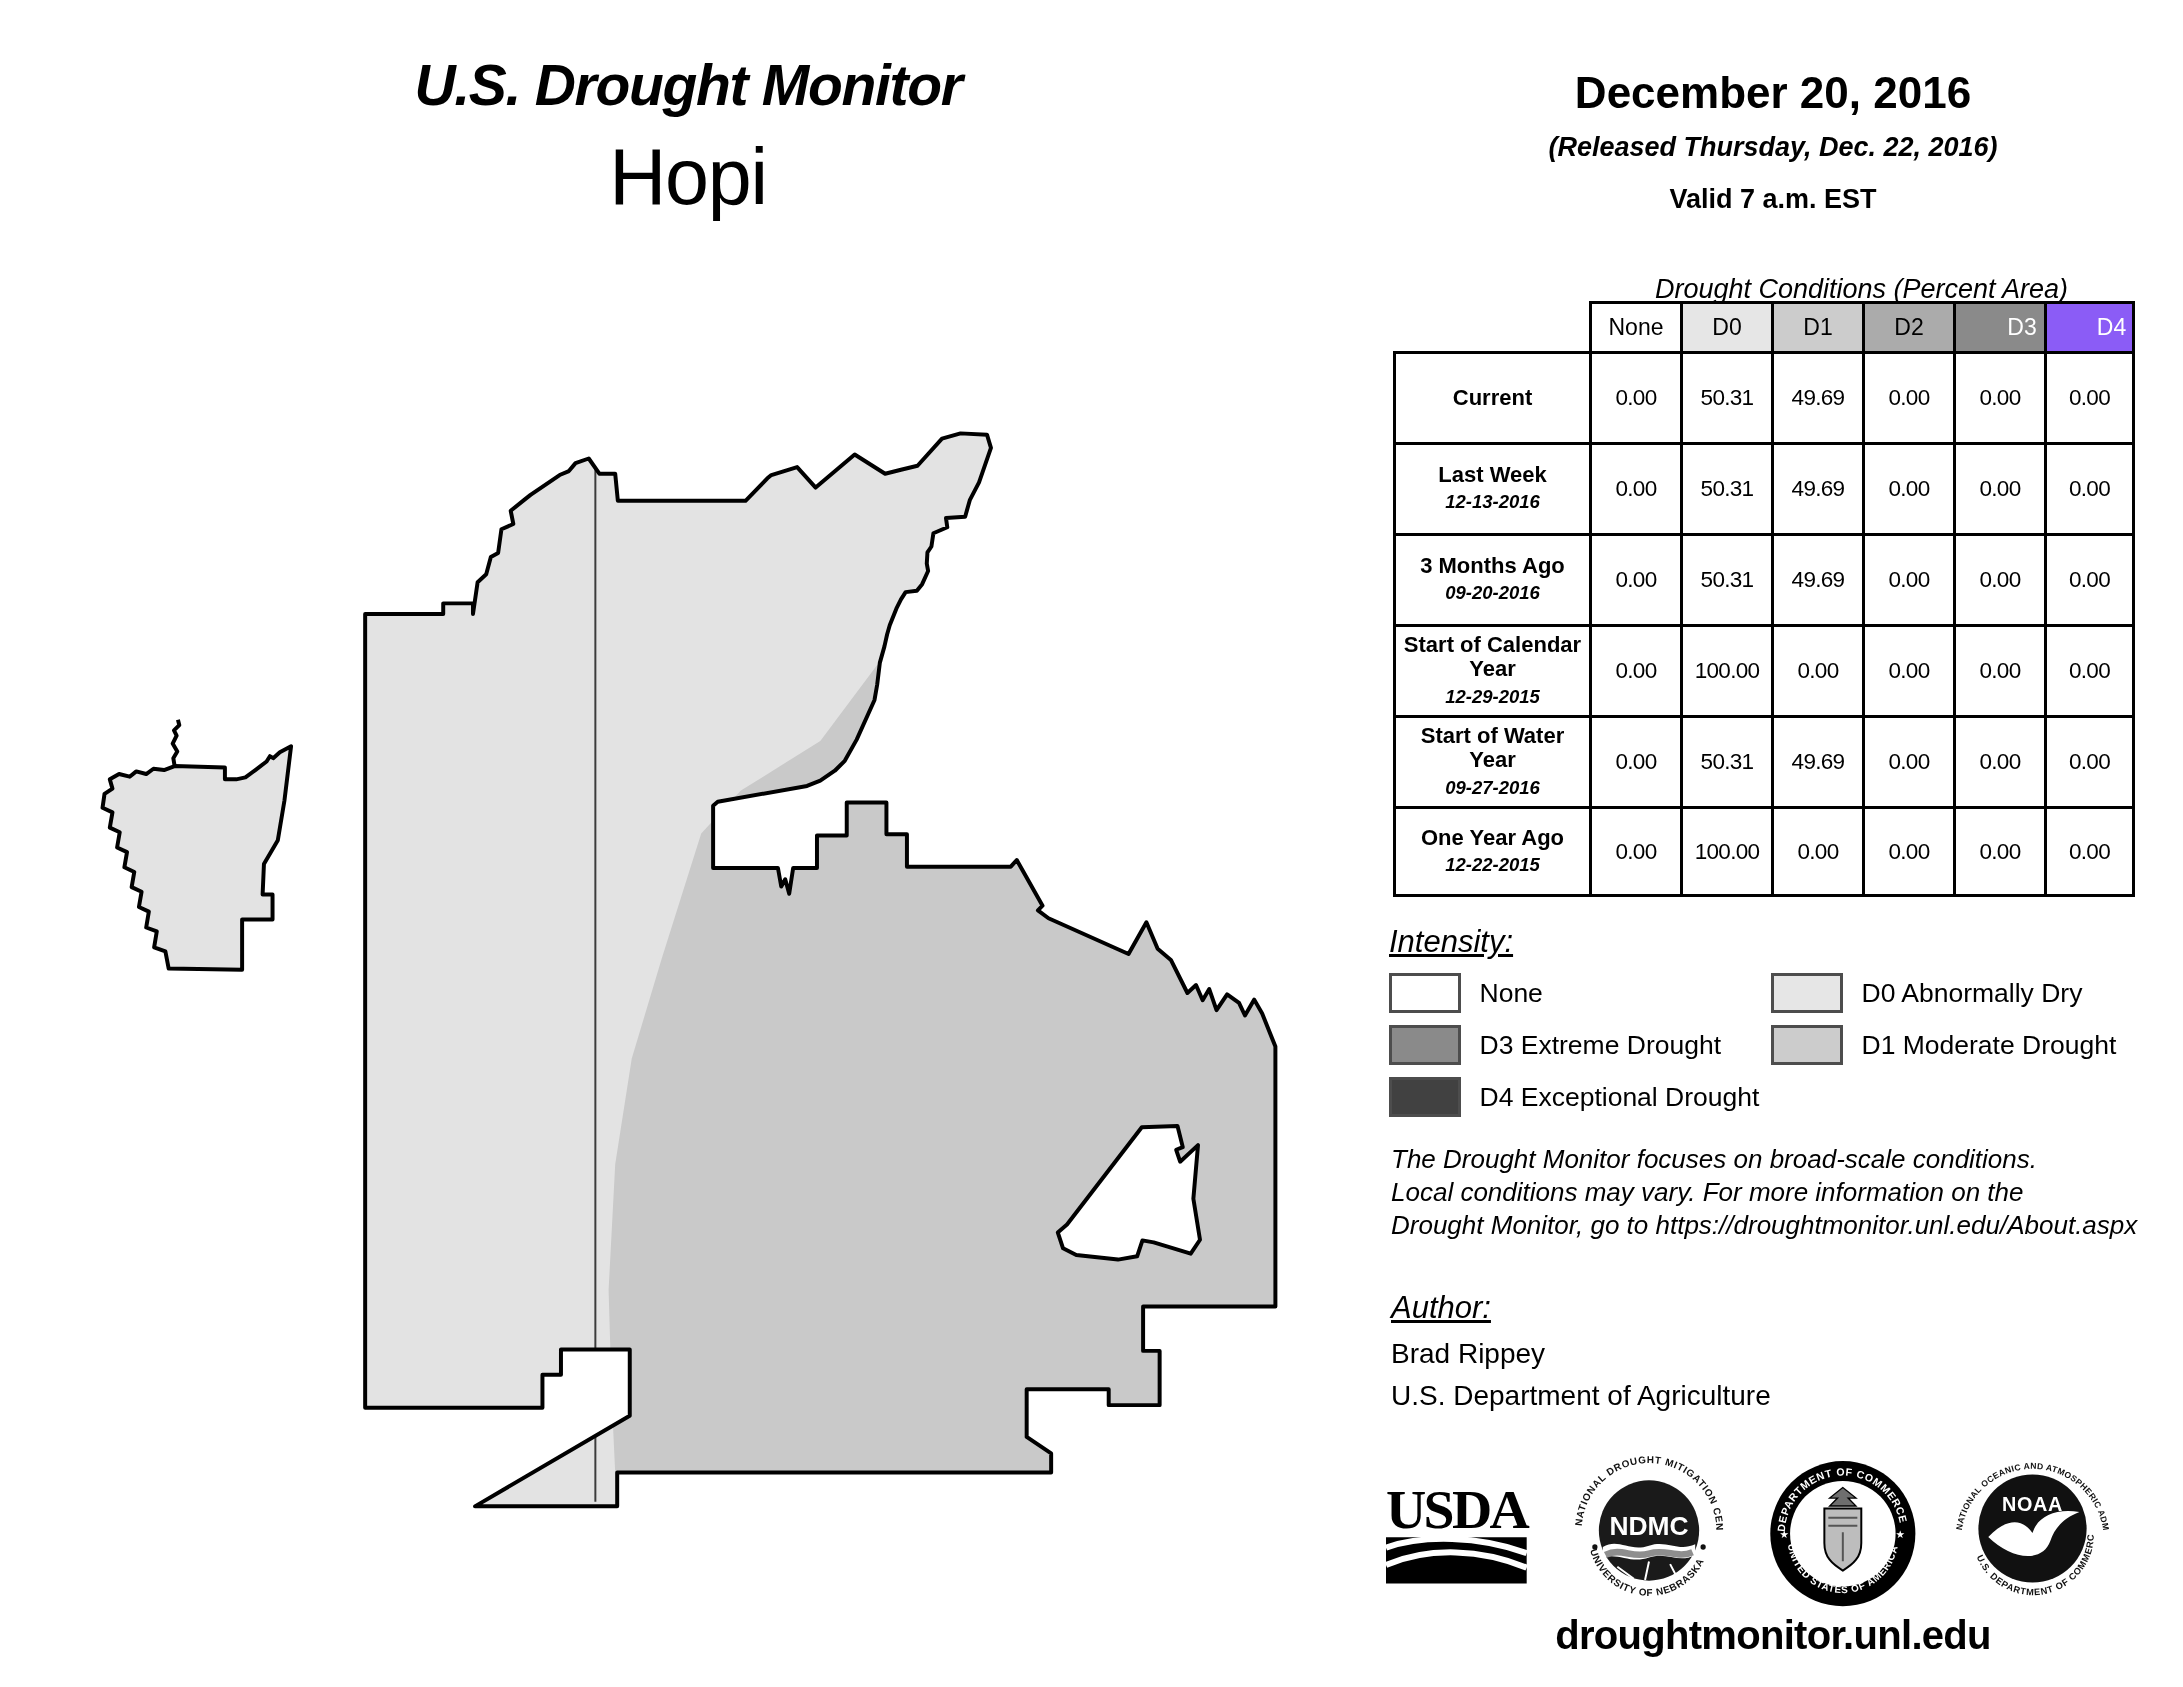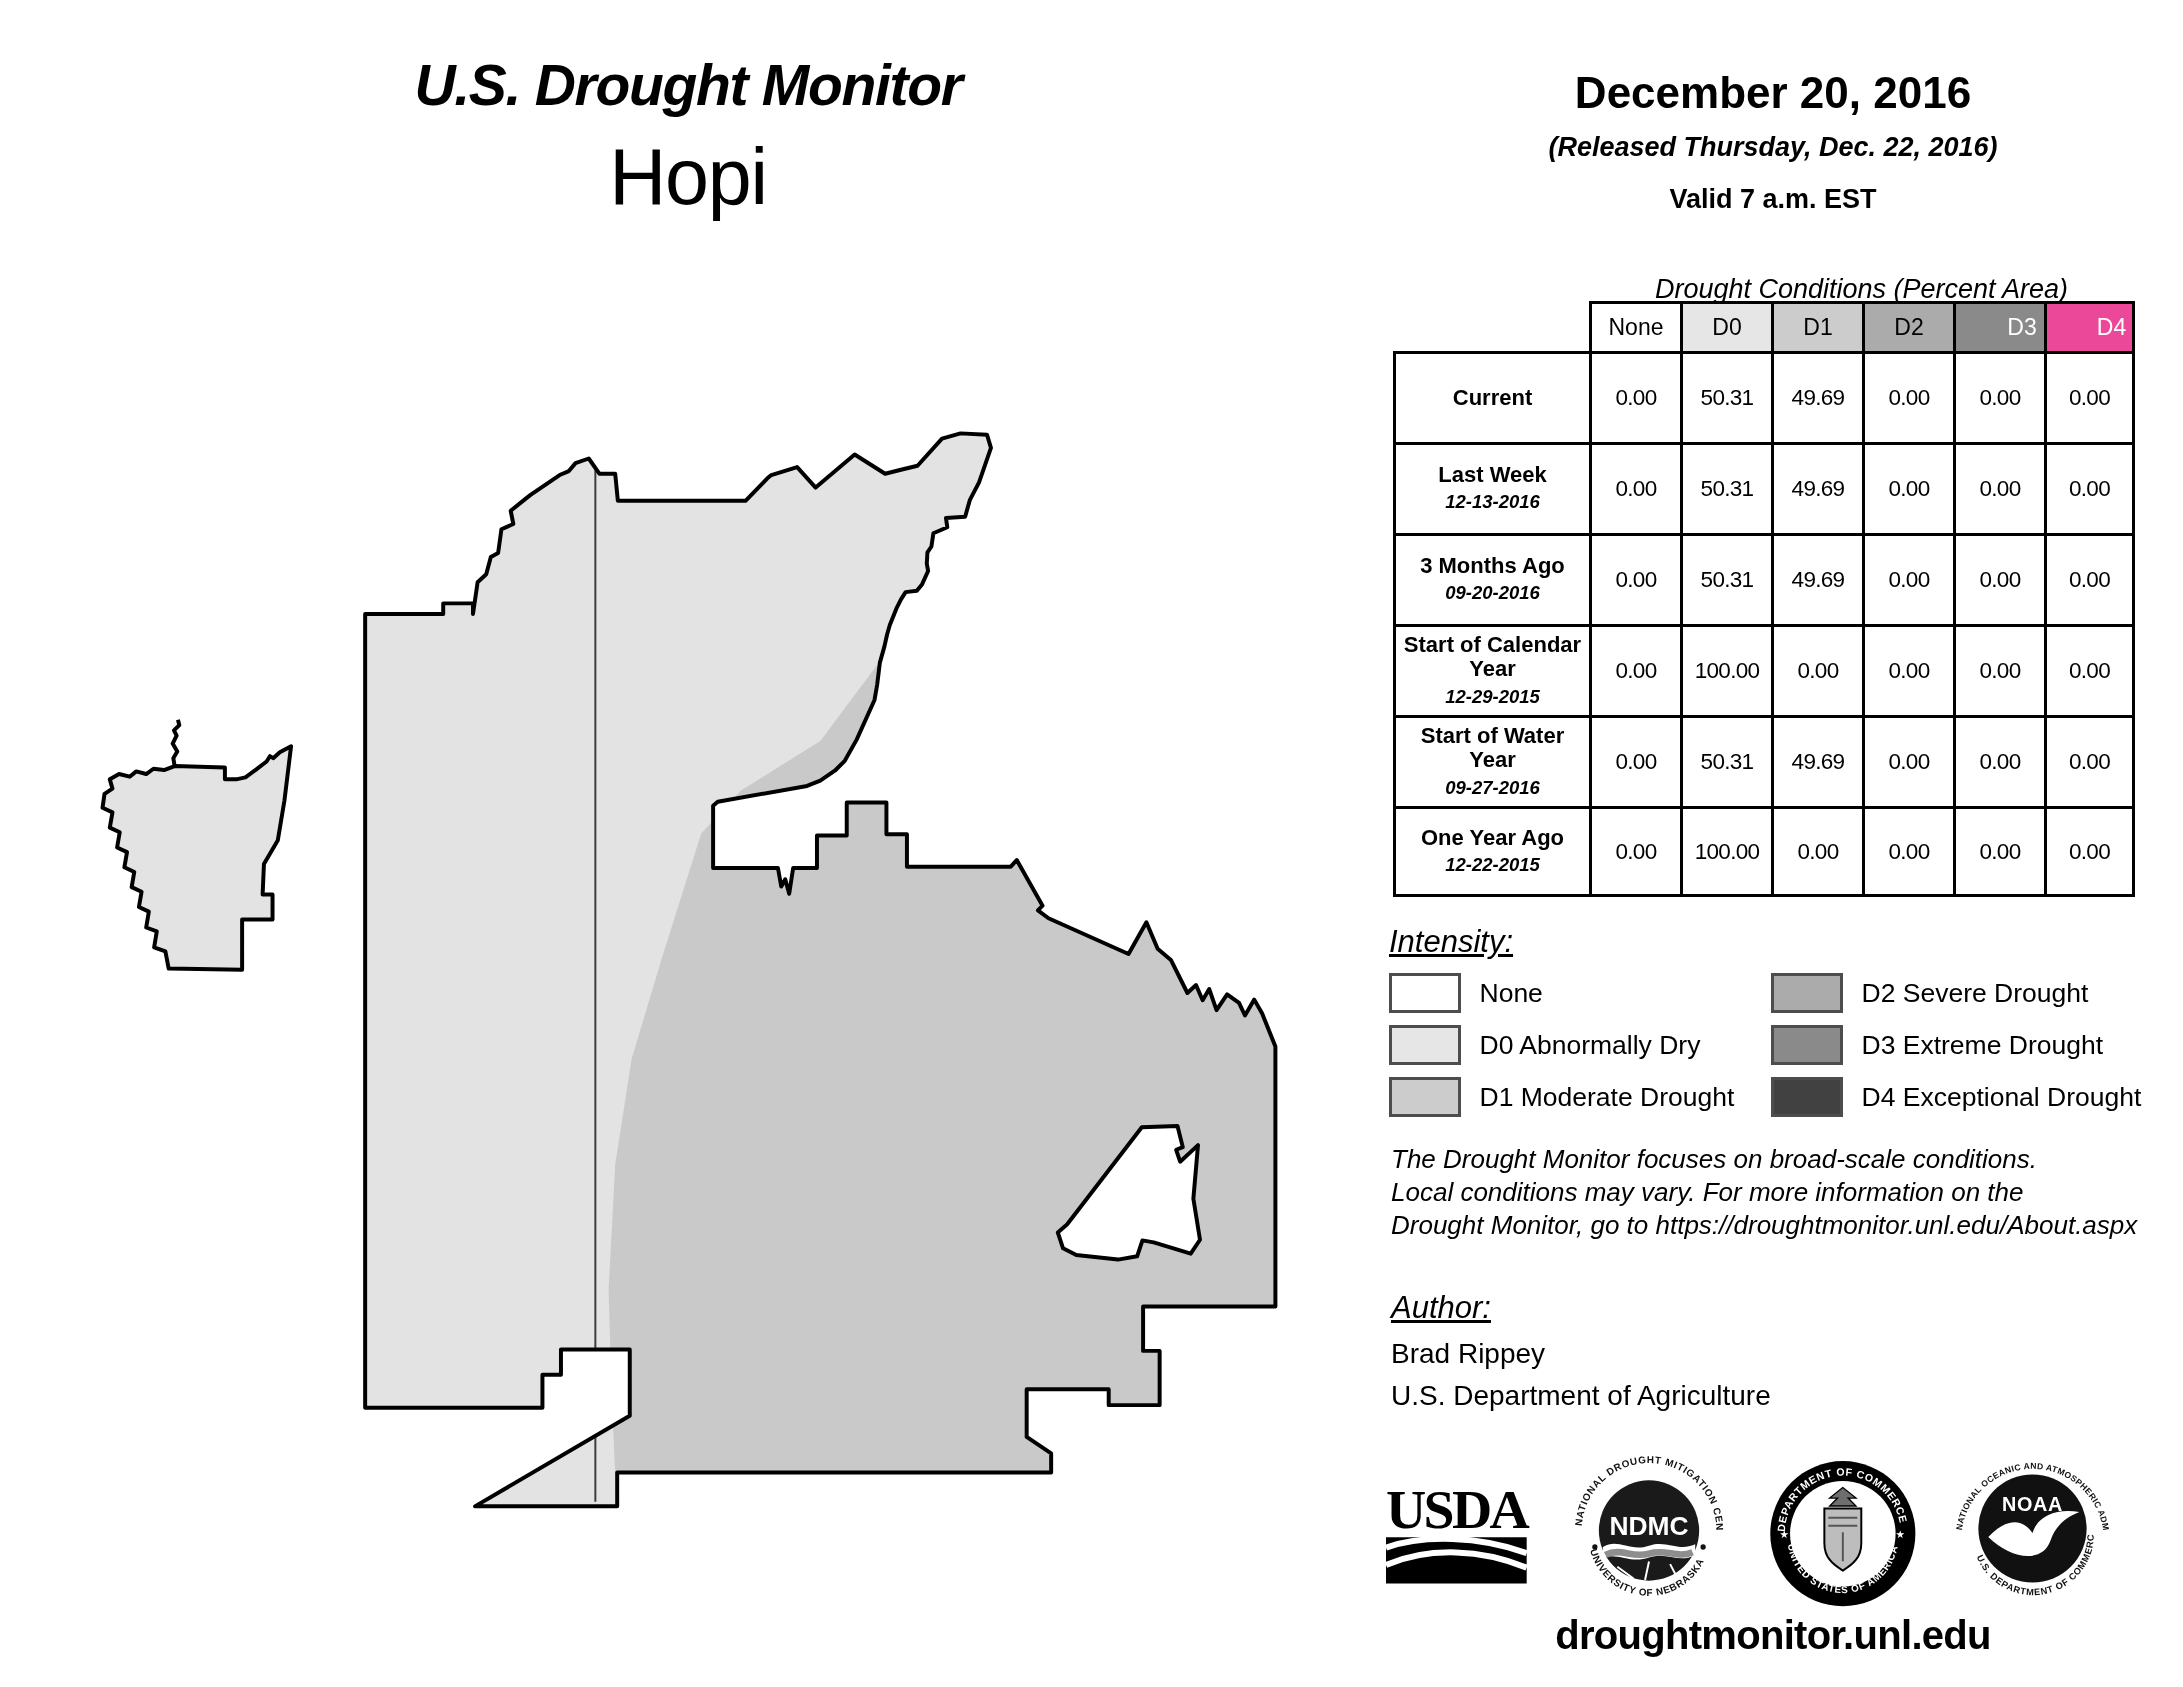--- a/index.html
+++ b/index.html
@@ -86,21 +86,21 @@
 <div class="abs center" id="tbl-caption">Drought Conditions (Percent Area)</div>
 
 <div class="abs" id="drought-table">
 
   <div class="cell"></div>
   <div class="cell c-head b-lt" style="background: rgb(255, 255, 255);">None</div>
   <div class="cell c-head b-lt" style="background: rgb(230, 230, 230);">D0</div>
   <div class="cell c-head b-lt" style="background: rgb(204, 204, 204);">D1</div>
   <div class="cell c-head b-lt" style="background: rgb(171, 171, 171);">D2</div>
   <div class="cell c-head b-lt head-dark" style="background: rgb(138, 138, 138);">D3</div>
-  <div class="cell c-head b-lt b-r head-dark" style="background: #ec4899;">D4</div>
+  <div class="cell c-head b-lt b-r head-dark" style="background: #8b5cf6;">D4</div>
 
   <div class="cell c-label b-lt">
       <span>Current</span>
     </div>
   <div class="cell c-val b-lt">0.00</div>
   <div class="cell c-val b-lt">50.31</div>
   <div class="cell c-val b-lt">49.69</div>
   <div class="cell c-val b-lt">0.00</div>
   <div class="cell c-val b-lt">0.00</div>
   <div class="cell c-val b-lt b-r">0.00</div>
@@ -159,24 +159,20 @@
   <div class="cell c-val b-lt b-b">0.00</div>
   <div class="cell c-val b-lt b-b">0.00</div>
   <div class="cell c-val b-lt b-b b-r">0.00</div>
 </div>
 
 <div class="abs" id="intensity-heading">Intensity:</div>
 <div class="abs" id="legend">
   <div class="leg-item">
       <span class="leg-swatch" style="background: rgb(255, 255, 255);"></span>
       <span class="leg-label">None</span>
-    </div>
-  <div class="leg-item">
-      <span class="leg-swatch" style="background: rgb(171, 171, 171);"></span>
-      <span class="leg-label">D2 Severe Drought</span>
     </div>
   <div class="leg-item">
       <span class="leg-swatch" style="background: rgb(230, 230, 230);"></span>
       <span class="leg-label">D0 Abnormally Dry</span>
     </div>
   <div class="leg-item">
       <span class="leg-swatch" style="background: rgb(138, 138, 138);"></span>
       <span class="leg-label">D3 Extreme Drought</span>
     </div>
   <div class="leg-item">

